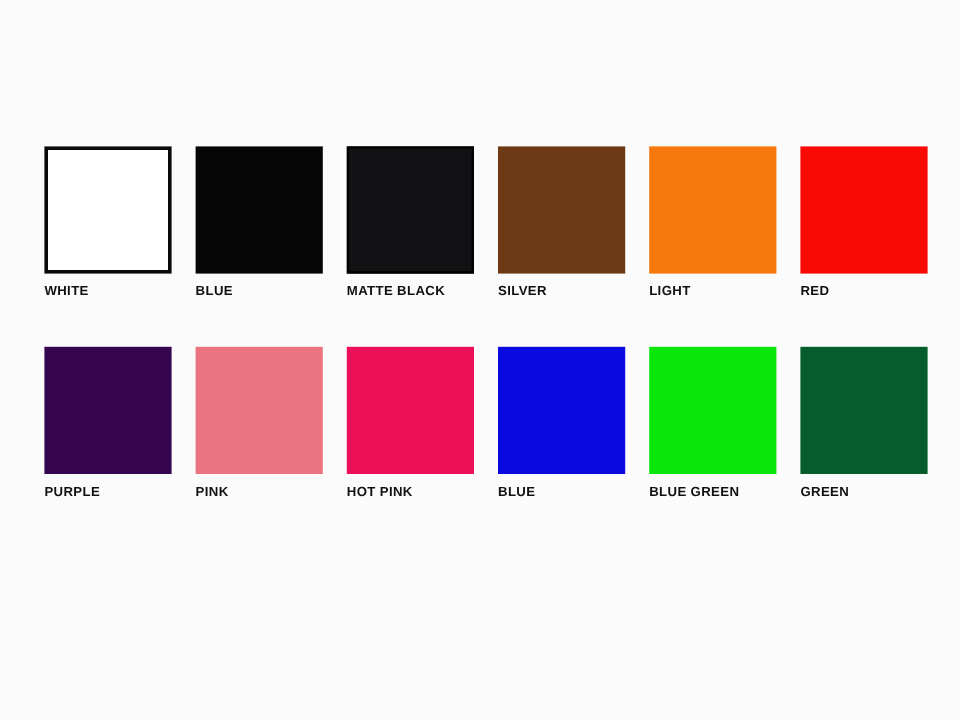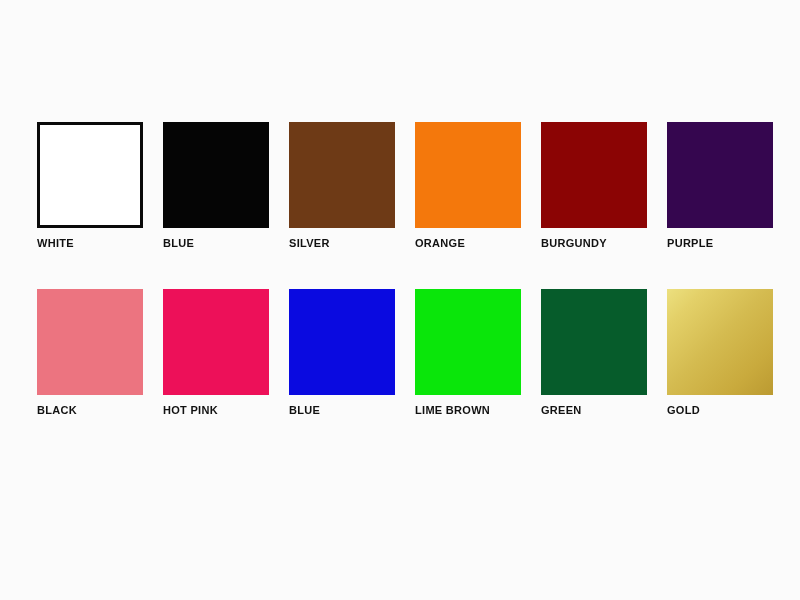--- a/index.html
+++ b/index.html
@@ -74,53 +74,53 @@
   <div class="swatch-grid">
       <div class="swatch-cell">
         <div class="swatch-chip chip-outline" style="background: rgb(255, 255, 255);"></div>
         <div class="swatch-label">WHITE</div>
       </div>
       <div class="swatch-cell">
         <div class="swatch-chip" style="background: rgb(5, 5, 5);"></div>
         <div class="swatch-label">BLUE</div>
       </div>
       <div class="swatch-cell">
+        <div class="swatch-chip chip-rim" style="background: rgb(18, 18, 20);"></div>
+        <div class="swatch-label">MATTE BLACK</div>
+      </div>
+      <div class="swatch-cell">
         <div class="swatch-chip" style="background: rgb(110, 58, 22);"></div>
         <div class="swatch-label">SILVER</div>
       </div>
       <div class="swatch-cell">
         <div class="swatch-chip" style="background: rgb(244, 120, 12);"></div>
-        <div class="swatch-label">ORANGE</div>
+        <div class="swatch-label">LIGHT</div>
       </div>
       <div class="swatch-cell">
-        <div class="swatch-chip" style="background: rgb(139, 4, 4);"></div>
-        <div class="swatch-label">BURGUNDY</div>
+        <div class="swatch-chip" style="background: rgb(250, 10, 5);"></div>
+        <div class="swatch-label">RED</div>
       </div>
       <div class="swatch-cell">
         <div class="swatch-chip" style="background: rgb(53, 6, 79);"></div>
         <div class="swatch-label">PURPLE</div>
       </div>
       <div class="swatch-cell">
         <div class="swatch-chip" style="background: rgb(236, 116, 128);"></div>
-        <div class="swatch-label">BLACK</div>
+        <div class="swatch-label">PINK</div>
       </div>
       <div class="swatch-cell">
         <div class="swatch-chip" style="background: rgb(237, 16, 89);"></div>
         <div class="swatch-label">HOT PINK</div>
       </div>
       <div class="swatch-cell">
         <div class="swatch-chip" style="background: rgb(10, 10, 224);"></div>
         <div class="swatch-label">BLUE</div>
       </div>
       <div class="swatch-cell">
         <div class="swatch-chip" style="background: rgb(10, 230, 10);"></div>
-        <div class="swatch-label">LIME BROWN</div>
+        <div class="swatch-label">BLUE GREEN</div>
       </div>
       <div class="swatch-cell">
         <div class="swatch-chip" style="background: rgb(6, 92, 43);"></div>
         <div class="swatch-label">GREEN</div>
       </div>
-      <div class="swatch-cell">
-        <div class="swatch-chip" style="background: linear-gradient(135deg, rgb(236, 224, 127) 0%, rgb(227, 208, 104) 18%, rgb(212, 187, 80) 48%, rgb(201, 170, 61) 78%, rgb(187, 154, 49) 100%);"></div>
-        <div class="swatch-label">GOLD</div>
-      </div>
     </div>
 </div>
 
 </body></html>

